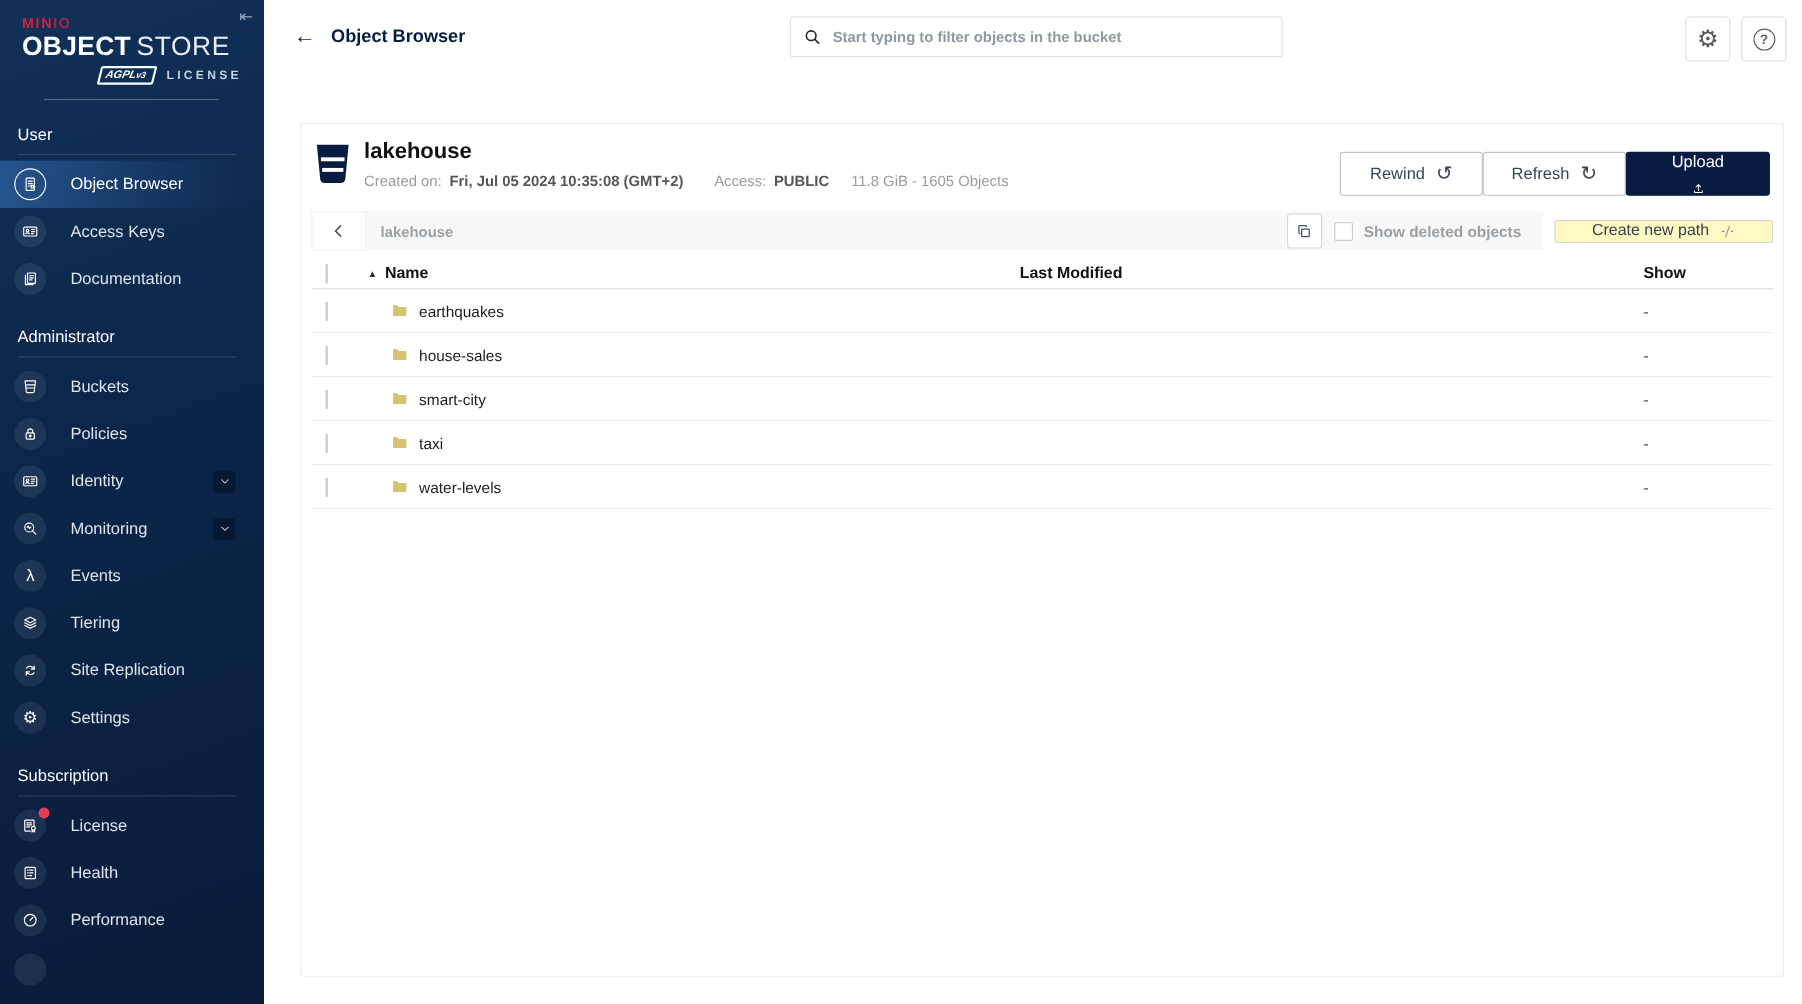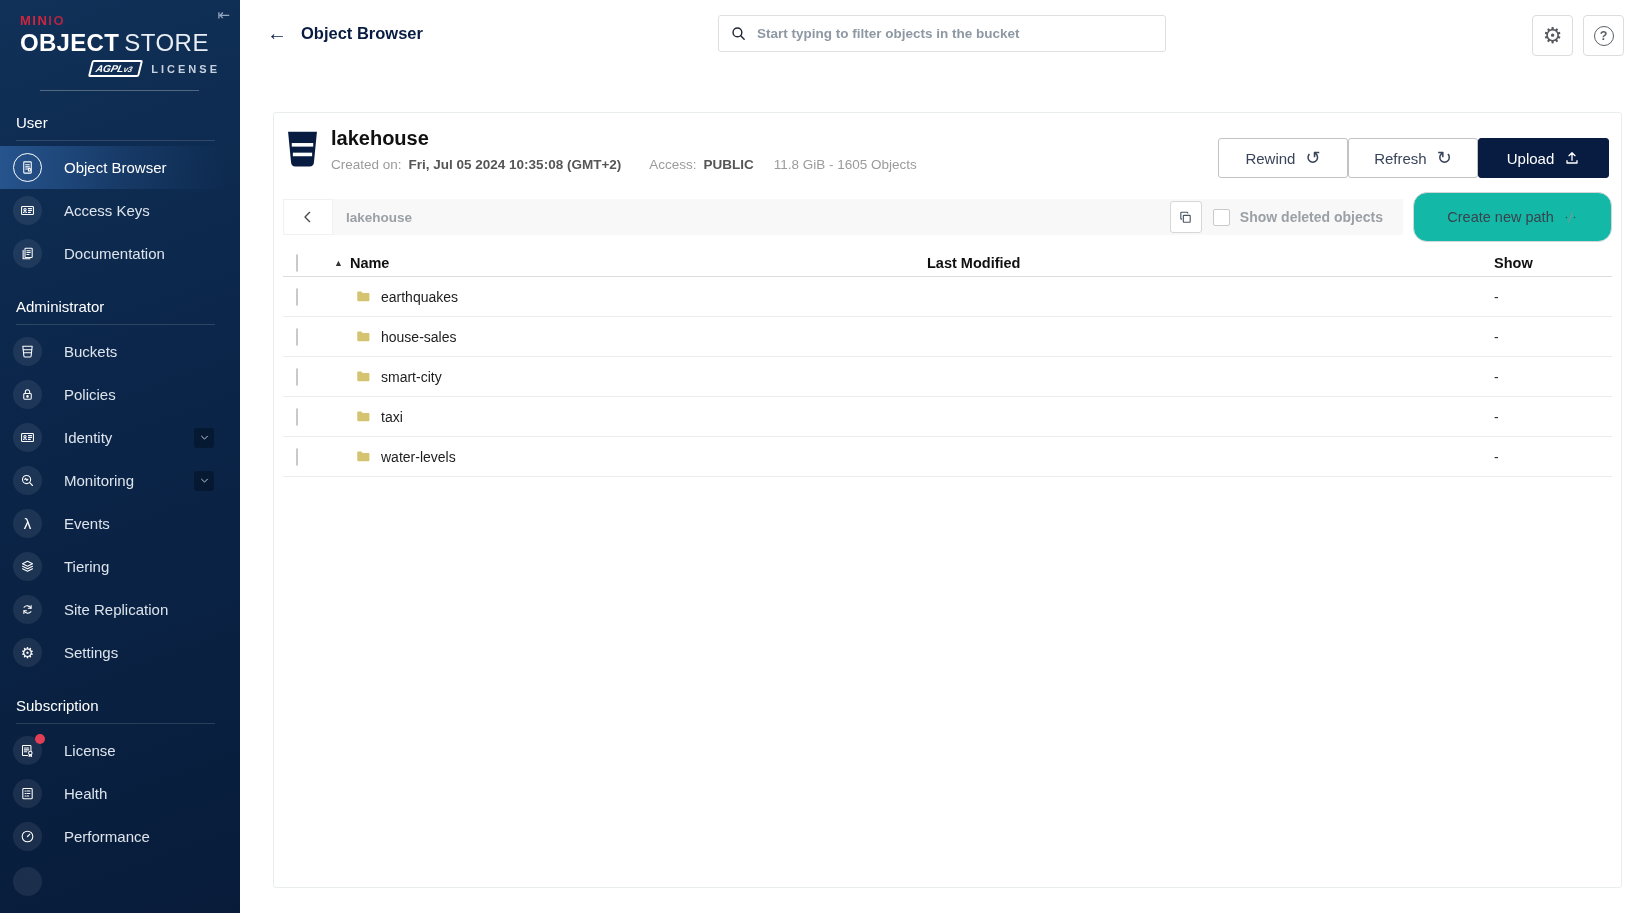--- a/index.html
+++ b/index.html
@@ -65,36 +65,36 @@
   .bkt-titles { margin-left:12px; flex:1; min-width:0; }
   .bkt-name { font-size:20px; font-weight:700; color:#101010; margin-top:1px; }
   .bkt-meta { margin-top:7px; font-size:13.5px; color:#9b9b9b; display:flex; align-items:center; white-space:nowrap; }
   .bkt-meta .bv { color:#565656; font-weight:700; margin-left:7px; }
   .gap28 { display:inline-block; width:28px; } .gap20 { display:inline-block; width:20px; }
   .hdr-actions { display:flex; padding-top:12px; flex:none; }
   .btn { height:40px; width:130px; border:1px solid #c2c2c2; border-radius:3px; background:#fff; color:#39445a;
     font-size:15px; display:flex; align-items:center; justify-content:center; gap:10px; cursor:pointer;
     font-family:"Liberation Sans", sans-serif; }
   .bicon { font-size:18px; line-height:1; color:#39445a; }
-  .btn-primary { background:#081C42; border-color:#081C42; color:#fff; width:131px; }
+  .btn-primary { background:#081C42; border-color:#081C42; color:#fff; width:131px;flex-direction:column; }
   .btn-primary svg { width:16px; height:16px; stroke:#fff; fill:none; stroke-width:2; stroke-linecap:round; stroke-linejoin:round; }
 
   .browse-row { display:flex; margin-top:14px; gap:10px; align-items:center; }
   .pathbar { flex:1; height:36px; background:#f8f8f8; display:flex; align-items:center; min-width:0; }
   .chevcell { width:50px; height:36px; background:#fff; display:flex; align-items:center; justify-content:center;
     cursor:pointer; border:1px solid #f1f1f1; }
   .chevcell svg { width:16px; height:16px; stroke:#4a4a4a; fill:none; stroke-width:2; stroke-linecap:round; stroke-linejoin:round; }
   .pathtext { margin-left:13px; color:#9aa0a6; font-weight:700; font-size:13.5px; flex:1; }
   .copybtn { width:32px; height:32px; border:1px solid #d7d7d7; border-radius:3px; background:#fff;
     display:flex; align-items:center; justify-content:center; cursor:pointer; flex:none; }
   .copybtn svg { width:15px; height:15px; stroke:#46535f; fill:none; stroke-width:1.8; stroke-linejoin:round; }
   .chkbox { width:17px; height:17px; border:1px solid #c9c9c9; border-radius:2px; background:#fff; margin-left:11px;
     cursor:pointer; flex:none; }
   .sdlabel { margin:0 20px 0 10px; color:#9aa0a6; font-weight:700; font-size:14px; white-space:nowrap; }
-  .createbtn { width:199px; height:50px; border:1px solid #d3d7da; border-radius:14px; background:#14b8a6; color:#39434e;
+  .createbtn { width:199px; height:21px; border:1px solid #d3d7da; border-radius:3px; background:#fef9c3; color:#39434e;
     font-size:14.5px; display:flex; align-items:center; justify-content:center; gap:9px; cursor:pointer; flex:none;
     font-family:"Liberation Sans", sans-serif; }
   .createbtn svg { width:15px; height:15px; stroke:#8c949c; stroke-width:1.6; fill:none; stroke-linecap:round; }
 
   .table { margin-top:8px; }
   .thead, .trow { display:grid; grid-template-columns:50px 587px 574px 1fr; align-items:center; }
   .thead { height:27px; border-bottom:1px solid #dcdcdc; font-weight:700; font-size:14.5px; color:#101010; }
   .th-name { display:flex; align-items:center; gap:7px; padding-left:1px; cursor:pointer; }
   .sort { font-size:9px; color:#333; line-height:1; }
   .th-mod, .cell-mod { padding-left:7px; }

